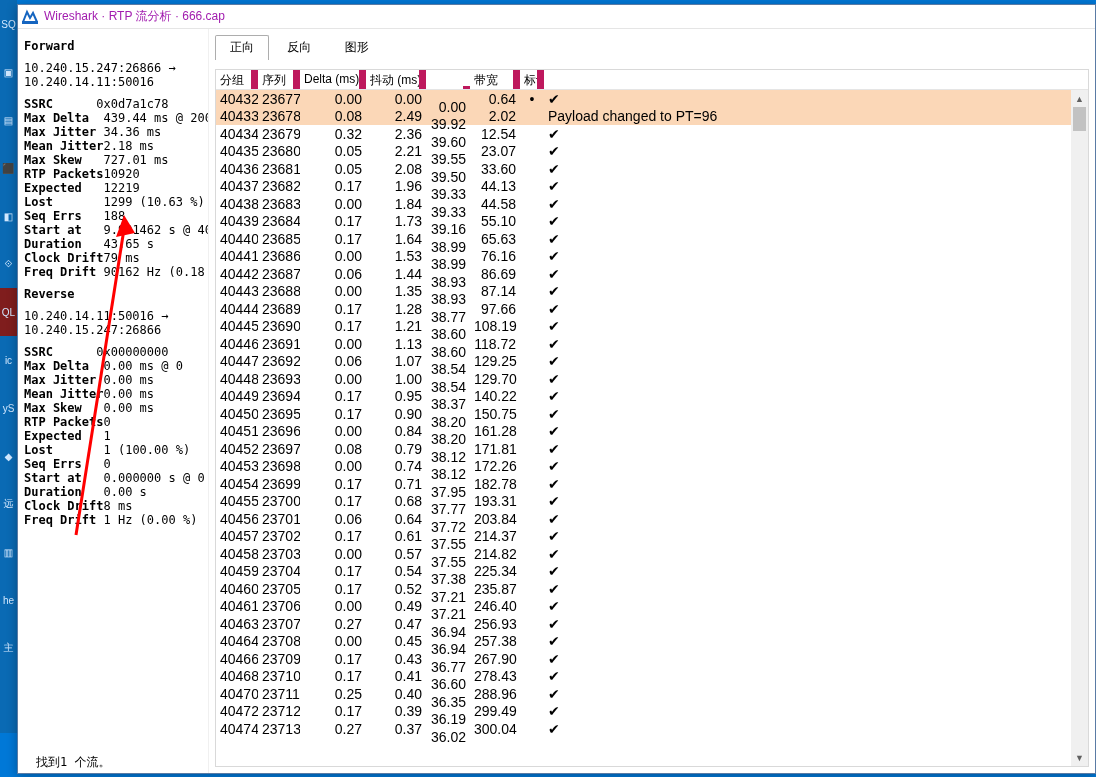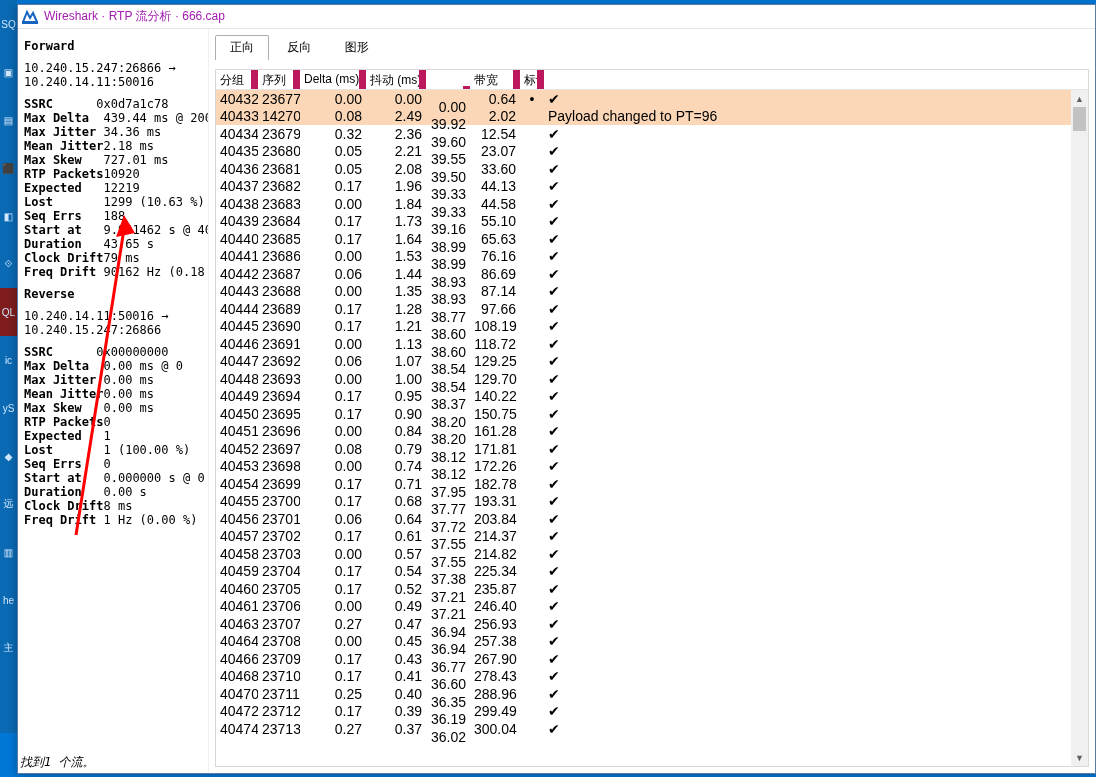--- a/index.html
+++ b/index.html
@@ -12,21 +12,21 @@
   .ds-white { position:absolute; left:0; top:0; width:17px; height:4px; background:#fff; }
   .win { position:absolute; left:17px; top:4px; width:1079px; height:770px; background:#fff; border:1px solid #5a7ba5; box-shadow:0 2px 10px rgba(0,0,0,.3); }
   .titlebar { height:24px; background:#fff; border-bottom:1px solid #e5e5e5; display:flex; align-items:center; padding-left:4px; }
   .titlebar svg { flex:0 0 auto; }
   .titlebar .txt { margin-left:6px; font-size:12px; color:#a21caf; }
   .body { display:flex; height:calc(100% - 24px); }
   .side { width:190px; flex:0 0 190px; padding:10px 4px 0 6px; font-family:"SimSun","NSimSun",monospace; font-size:12px; line-height:14px; position:relative; overflow:hidden; }
   .side b { font-weight:bold; }
   .sp { height:8px; }
   .kvrow { white-space:pre; }
-  .foot { position:absolute; left:2px; bottom:4px; font-style:italic; font-family:"SimSun",monospace; }
+  .foot { position:absolute; left:18px; bottom:4px; font-family:"SimSun",monospace; }
   .main { flex:1; position:relative; border-left:1px solid #f0f0f0; overflow:hidden; }
   .tabs { height:28px; padding:6px 0 0 6px; }
   .tab { display:inline-block; padding:3px 14px 4px; font-size:12px; border:1px solid transparent; border-bottom:none; position:relative; cursor:default; }
   .tab.active { border-color:#adadad; background:#fff; border-radius:2px 2px 0 0; }
   .tabs .tab.active::after { content:""; position:absolute; left:0; right:0; bottom:-1px; height:2px; background:#fff; }
   .tablewrap { position:absolute; left:6px; right:6px; top:40px; bottom:6px; border:1px solid #d9d9d9; overflow:hidden; background:#fff; }
   .hdr { display:flex; height:20px; border-bottom:1px solid #e5e5e5; font-size:12px; }
   .hdr .c { border-right:7px solid #be185d; padding:2px 4px 0; white-space:nowrap; overflow:hidden; }
   .rows { position:absolute; top:20px; left:0; right:0; bottom:0; overflow:hidden; }
   .row { display:flex; height:17.5px; font-size:14px; align-items:center; }
@@ -150,21 +150,21 @@
                 <div class="c c2">23677</div>
                 <div class="c c3">0.00</div>
                 <div class="c c4">0.00</div>
                 <div class="c c5">0.00</div>
                 <div class="c c6">0.64</div>
                 <div class="c c7">•</div>
                 <div class="c c8">✔</div>
               </div>
               <div class="row hl">
                 <div class="c c1">40433</div>
-                <div class="c c2">14270</div>
+                <div class="c c2">23678</div>
                 <div class="c c3">0.08</div>
                 <div class="c c4">2.49</div>
                 <div class="c c5">39.92</div>
                 <div class="c c6">2.02</div>
                 <div class="c c7"></div>
                 <div class="c c8">Payload changed to PT=96</div>
               </div>
               <div class="row">
                 <div class="c c1">40434</div>
                 <div class="c c2">23679</div>

